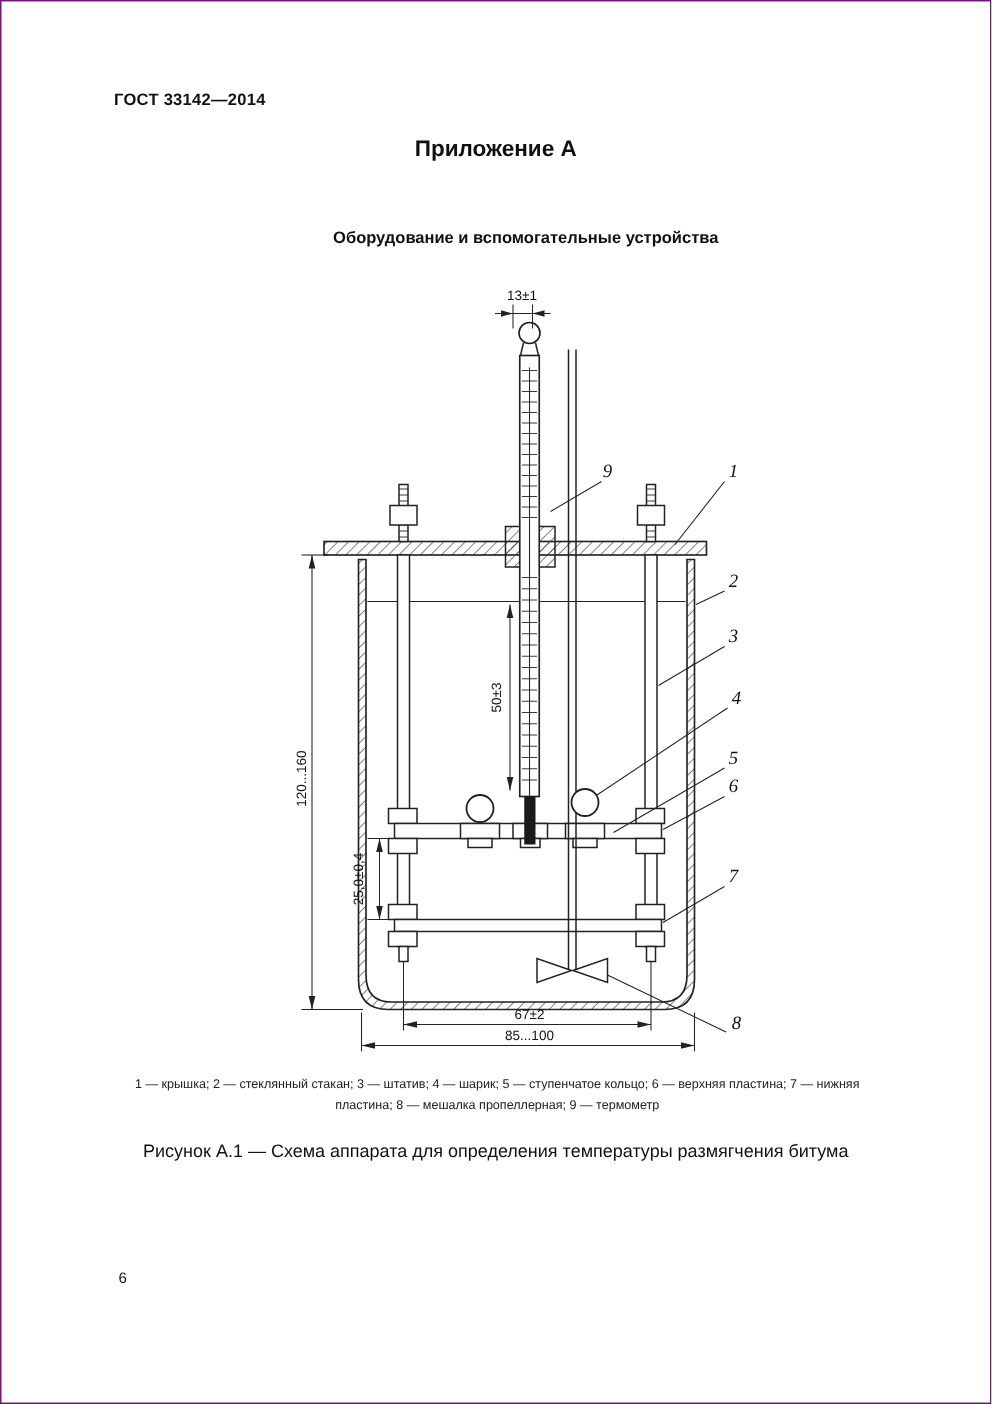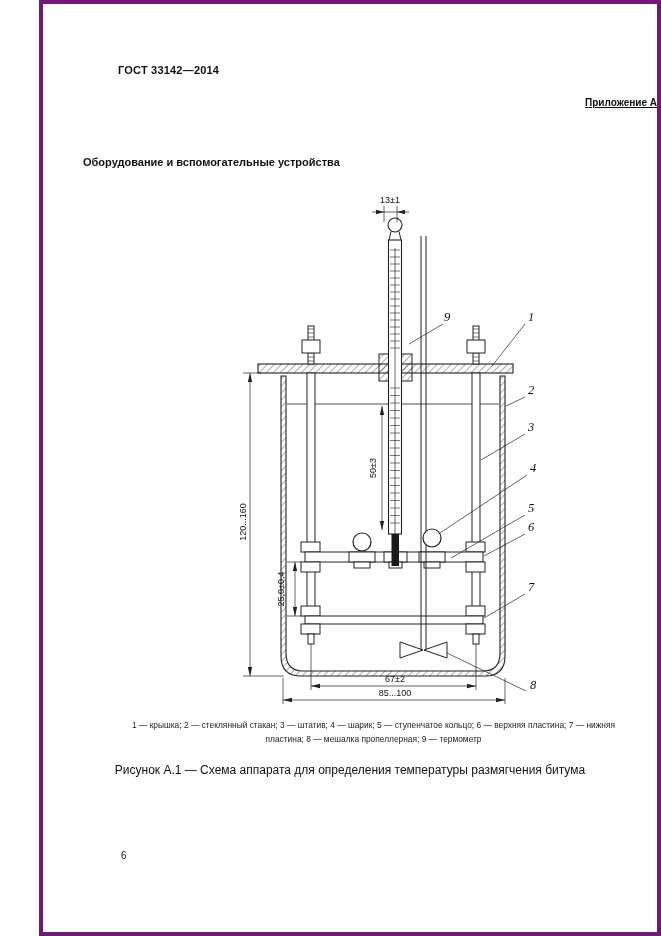--- a/index.html
+++ b/index.html
@@ -1,20 +1,20 @@
 <!DOCTYPE html>
 <html><head>
 <meta charset="utf-8">
 <style>
   html,body{margin:0;padding:0;background:#fff;}
   body{width:661px;height:936px;position:relative;font-family:"Liberation Sans",sans-serif;color:#111;}
-  .page{position:absolute;inset:0;background:#fff;border:4px solid #701a75;box-sizing:border-box;margin-left:39px;}
+  .page{position:absolute;inset:0;background:#fff;border:1px solid #701a75;box-sizing:border-box;}
   .doc-header{position:absolute;left:75px;top:60px;font-weight:bold;font-size:11px;letter-spacing:.2px;}
-  .annex{position:absolute;top:92px;left:0;right:0;text-align:right;font-weight:bold;font-size:10px;line-height:14px;text-decoration:underline;}
-  .section-title{position:absolute;top:152px;left:0;right:0;text-align:left;font-weight:bold;font-size:11px;padding-left:40px;}
+  .annex{position:absolute;top:92px;left:0;right:0;text-align:center;font-weight:bold;font-size:15px;line-height:14px;}
+  .section-title{position:absolute;top:152px;left:0;right:0;text-align:center;font-weight:bold;font-size:11px;padding-left:40px;}
   .figure-svg{position:absolute;left:0;top:188px;}
   .figure-svg text{font-family:"Liberation Sans",sans-serif;}
   .figure-svg .dim{font-size:9px;fill:#111;}
   .callout text{font-size:12.5px;font-style:italic;font-family:"Liberation Serif",serif;fill:#111;}
   .legend{position:absolute;top:714px;left:75px;width:511px;text-align:center;font-size:8.4px;line-height:14px;color:#222;}
   .caption{position:absolute;top:759px;left:0;right:0;text-align:center;font-size:12px;}
   .page-number{position:absolute;left:78px;top:846px;font-size:10px;}
 </style>
 </head>
 <body>

